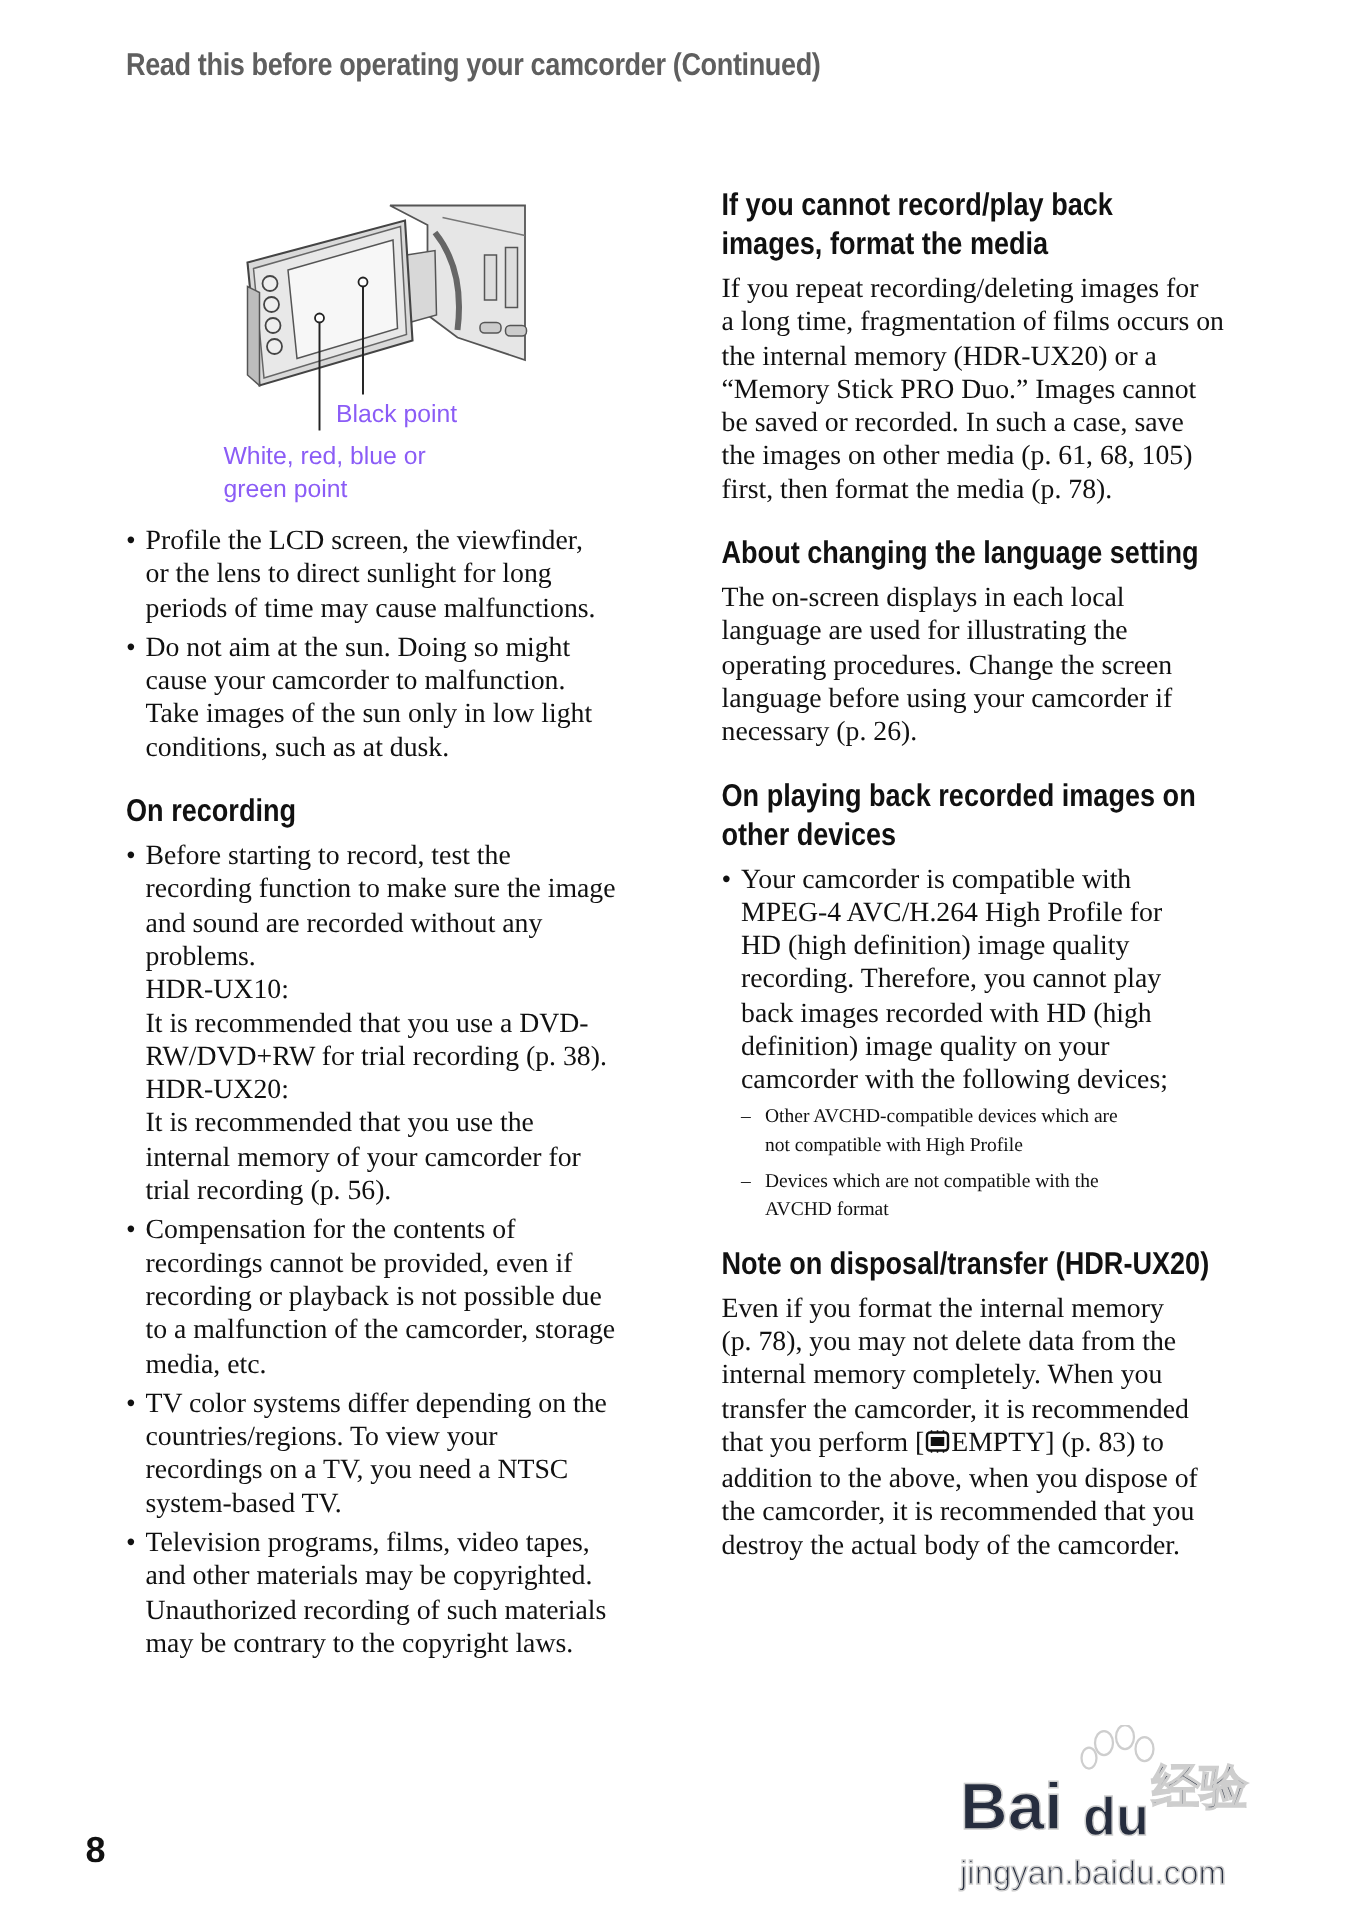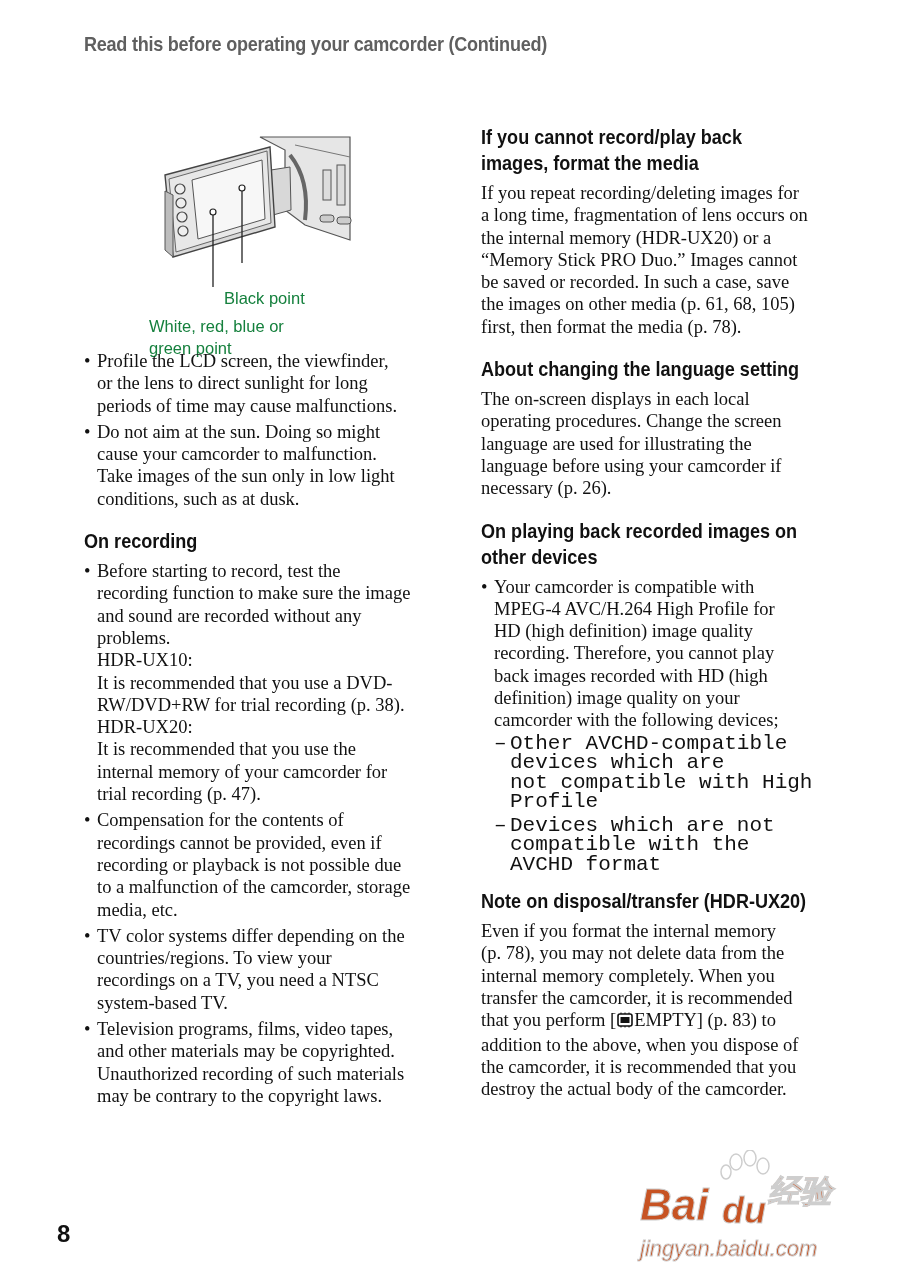--- a/index.html
+++ b/index.html
@@ -15,30 +15,30 @@
     .col-right { left: 481px; top: 124px; width: 350px; }
     .h {
       font-family: "Liberation Sans", sans-serif; font-weight: bold; font-size: 21px;
       line-height: 26px; color: #111; transform: scaleX(0.86); transform-origin: left top;
       width: 116%; margin: 0 0 6px 0;
     }
     .p { margin: 0; }
     ul.bullets { list-style: none; margin: 0; padding: 0; }
     ul.bullets > li { position: relative; padding-left: 13px; margin-bottom: 4px; }
     ul.bullets > li::before { content: "•"; position: absolute; left: 0; top: 0; }
-    ul.dashes { list-style: none; margin: 2px 0 0 0; padding: 0; font-size: 21px; line-height: 19.5px; font-family: Liberation Mono, monospace; }
+    ul.dashes { list-style: none; margin: 2px 0 0 0; padding: 0; font-size: 13px; line-height: 19.5px; }
     ul.dashes > li { position: relative; padding-left: 16px; margin-bottom: 4px; }
     ul.dashes > li::before { content: "–"; position: absolute; left: 0; top: 0; }
     .line { display: block; }
     .gap { height: 18px; }
     .figure { position: absolute; left: 145px; top: 135px; width: 210px; height: 205px; }
-    .fig-label { position: absolute; font-family: "Liberation Sans", sans-serif; font-size: 16.5px; line-height: 21px; color: #15803d; white-space: nowrap; margin-top: 22px; }
+    .fig-label { position: absolute; font-family: "Liberation Sans", sans-serif; font-size: 16.5px; line-height: 21px; color: #8b5cf6; white-space: nowrap; }
     .page-number { position: absolute; left: 57px; top: 1220px; font-family: "Liberation Sans", sans-serif; font-weight: bold; font-size: 24px; color: #111; }
     .watermark { position: absolute; left: 640px; top: 1150px; width: 220px; height: 120px; opacity: 0.9; }
-    .wm-text { position: absolute; font-family: "Liberation Sans", sans-serif; color: #c2410c; -webkit-text-stroke: 1px #c9c9c9; white-space: nowrap; font-style: italic; }
+    .wm-text { position: absolute; font-family: "Liberation Sans", sans-serif; color: #0f172a; -webkit-text-stroke: 1px #c9c9c9; white-space: nowrap; }
     .mem-icon { display: inline-block; vertical-align: -2px; }
   </style>
 </head>
 <body>
 
 <div class="page-header">Read this before operating your camcorder (Continued)</div>
 
 <div class="figure">
   <svg width="210" height="205" viewBox="0 0 210 205">
 
@@ -91,21 +91,21 @@
       <span class="line">Before starting to record, test the</span>
       <span class="line">recording function to make sure the image</span>
       <span class="line">and sound are recorded without any</span>
       <span class="line">problems.</span>
       <span class="line">HDR-UX10:</span>
       <span class="line">It is recommended that you use a DVD-</span>
       <span class="line">RW/DVD+RW for trial recording (p. 38).</span>
       <span class="line">HDR-UX20:</span>
       <span class="line">It is recommended that you use the</span>
       <span class="line">internal memory of your camcorder for</span>
-      <span class="line">trial recording (p. 47).</span>
+      <span class="line">trial recording (p. 56).</span>
     </li>
     <li>
       <span class="line">Compensation for the contents of</span>
       <span class="line">recordings cannot be provided, even if</span>
       <span class="line">recording or playback is not possible due</span>
       <span class="line">to a malfunction of the camcorder, storage</span>
       <span class="line">media, etc.</span>
     </li>
     <li>
       <span class="line">TV color systems differ depending on the</span>
@@ -122,34 +122,34 @@
   </ul>
 </div>
 
 <div class="col col-right">
   <div class="h">
     <span class="line">If you cannot record/play back</span>
     <span class="line">images, format the media</span>
   </div>
   <div class="p">
     <span class="line">If you repeat recording/deleting images for</span>
-    <span class="line">a long time, fragmentation of lens occurs on</span>
+    <span class="line">a long time, fragmentation of films occurs on</span>
     <span class="line">the internal memory (HDR-UX20) or a</span>
     <span class="line">“Memory Stick PRO Duo.” Images cannot</span>
     <span class="line">be saved or recorded. In such a case, save</span>
     <span class="line">the images on other media (p. 61, 68, 105)</span>
     <span class="line">first, then format the media (p. 78).</span>
   </div>
   <div class="gap"></div>
 
   <div class="h">About changing the language setting</div>
   <div class="p">
     <span class="line">The on-screen displays in each local</span>
+    <span class="line">language are used for illustrating the</span>
     <span class="line">operating procedures. Change the screen</span>
-    <span class="line">language are used for illustrating the</span>
     <span class="line">language before using your camcorder if</span>
     <span class="line">necessary (p. 26).</span>
   </div>
   <div class="gap"></div>
 
   <div class="h">
     <span class="line">On playing back recorded images on</span>
     <span class="line">other devices</span>
   </div>
   <ul class="bullets">

